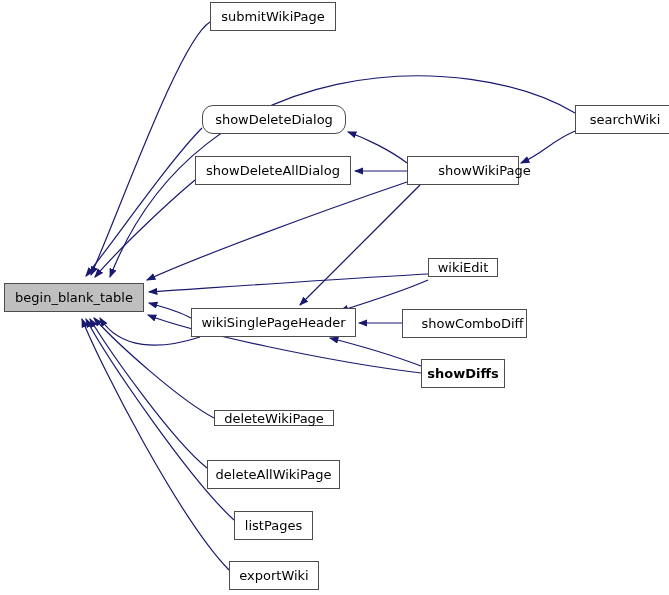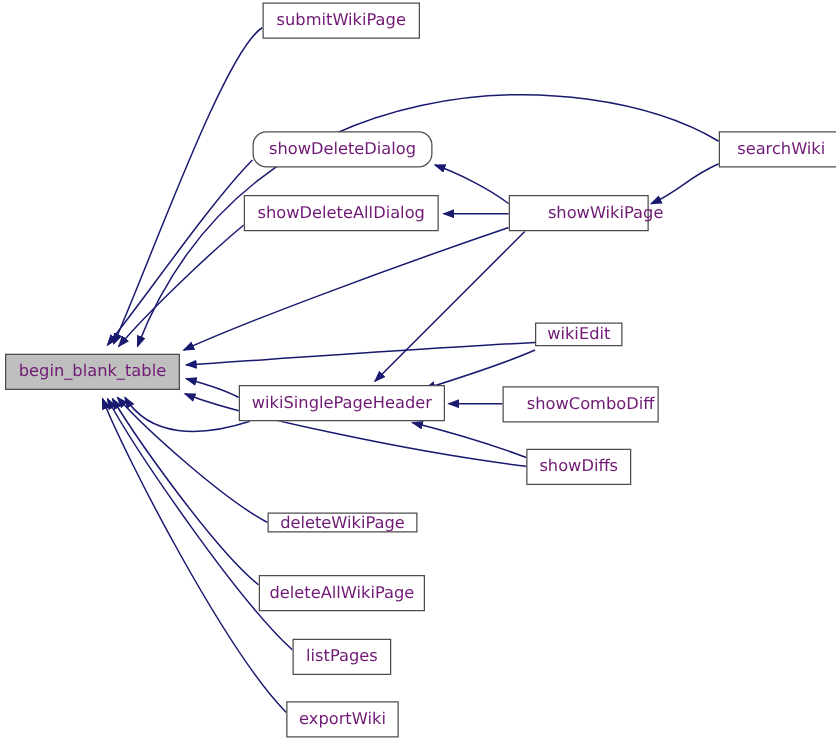--- a/index.html
+++ b/index.html
@@ -21,21 +21,21 @@
     top: 0;
     width: 669px;
     height: 595px;
     pointer-events: none;
   }
   .node {
     position: absolute;
     box-sizing: border-box;
     border: 1px solid #4d4d4d;
     background: #ffffff;
-    color: #701a75;
+    color: #000000;
     font-size: 13px;
     line-height: 1;
     display: flex;
     align-items: center;
     justify-content: center;
     white-space: nowrap;
     letter-spacing: 0px;
   }
   .node.root {
     background: #bfbfbf;
@@ -100,21 +100,21 @@
       </div>
       <div class="node" style="left: 428px; top: 258px; width: 70px; height: 19px;">
         <span class="node-label">wikiEdit</span>
       </div>
       <div class="node" style="left: 191px; top: 308px; width: 165px; height: 29px;">
         <span class="node-label">wikiSinglePageHeader</span>
       </div>
       <div class="node" style="left: 402px; top: 309px; width: 125px; height: 29px; padding-left: 16px;">
         <span class="node-label">showComboDiff</span>
       </div>
-      <div class="node" style="left: 421px; top: 359px; width: 84px; height: 29px;">
+      <div class="node" style="left: 421px; top: 359px; width: 84px; height: 29px; font-weight: bold;">
         <span class="node-label">showDiffs</span>
       </div>
       <div class="node" style="left: 214px; top: 410px; width: 120px; height: 16px;">
         <span class="node-label">deleteWikiPage</span>
       </div>
       <div class="node" style="left: 207px; top: 460px; width: 133px; height: 29px;">
         <span class="node-label">deleteAllWikiPage</span>
       </div>
       <div class="node" style="left: 234px; top: 511px; width: 79px; height: 29px;">
         <span class="node-label">listPages</span>

